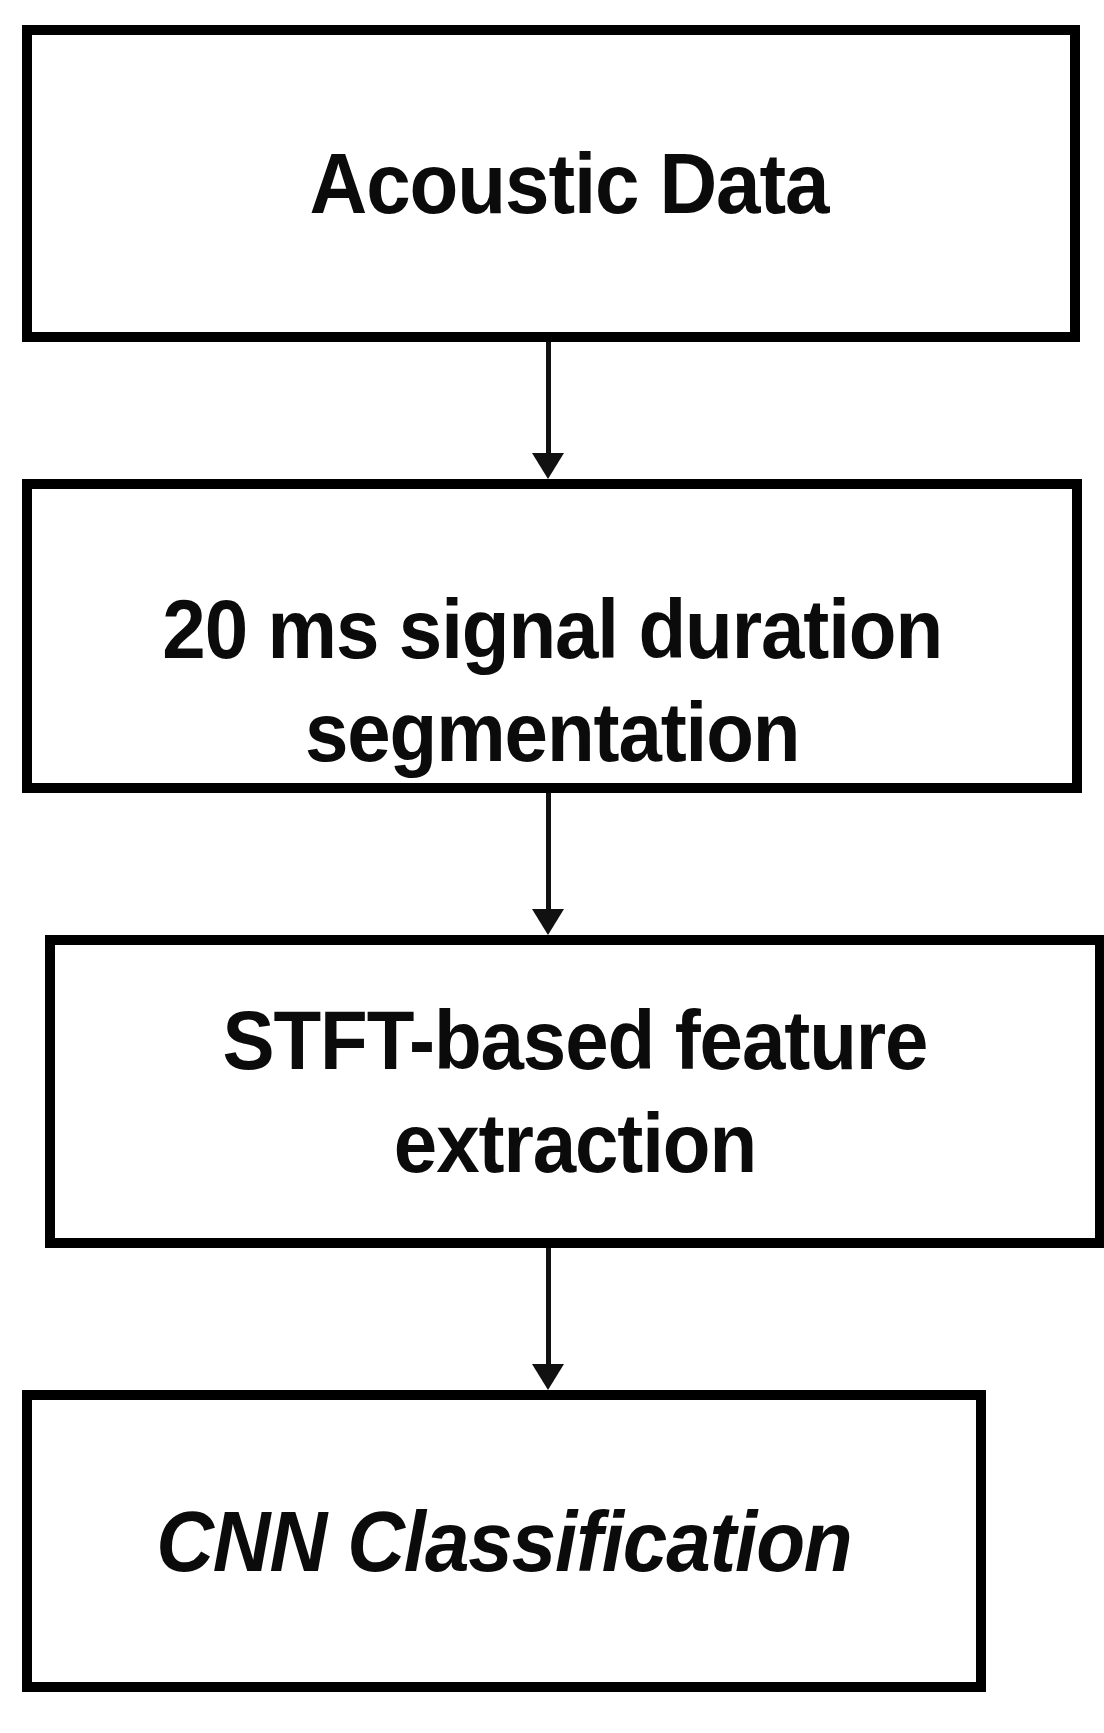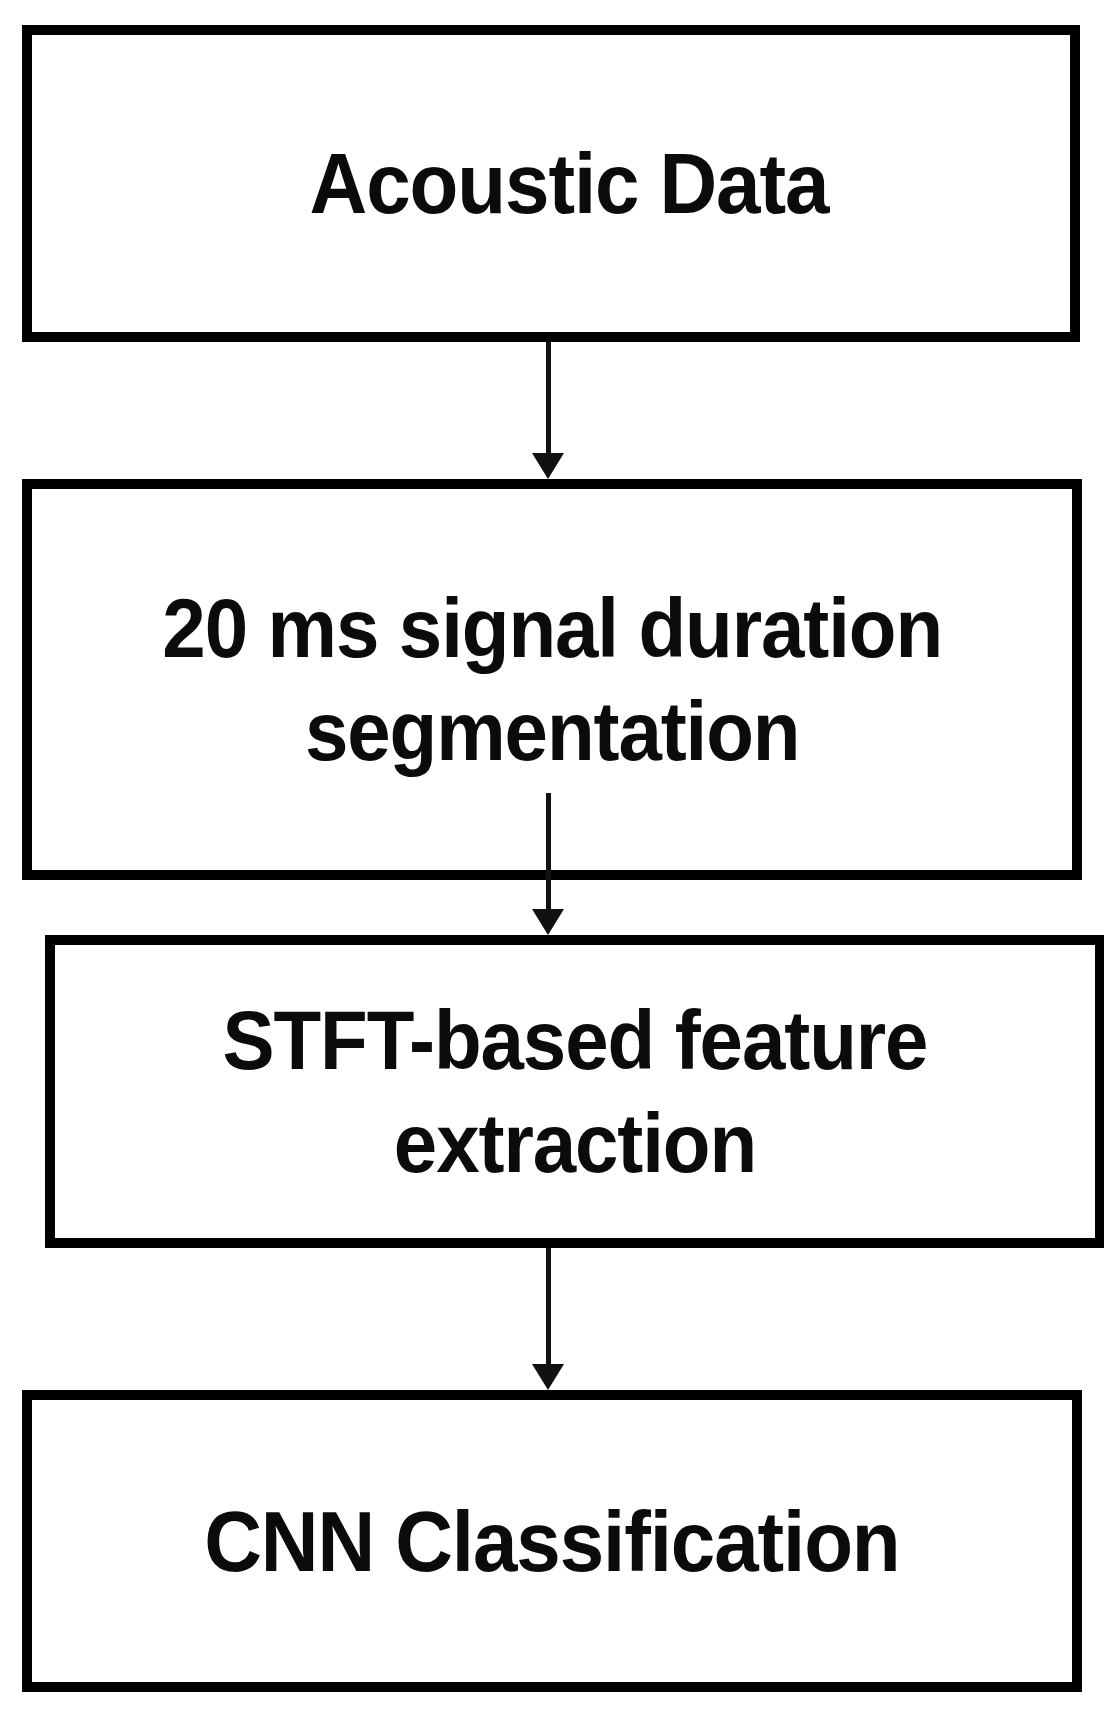--- a/index.html
+++ b/index.html
@@ -74,37 +74,37 @@
 
   <div class="node" style="left:22px; top:25px; width:1058px; height:317px;padding-left:36px;">
     <div class="node-label">Acoustic Data</div>
   </div>
 
   <div class="connector" style="left:548px; top:342px; height:137px;">
     <div class="shaft" style="height:112px;"></div>
     <div class="head" style="top:111px;"></div>
   </div>
 
-  <div class="node" style="left:22px; top:479px; width:1060px; height:401px;">
+  <div class="node" style="left:22px; top:479px; width:1060px; height:314px;align-items:flex-end;">
     <div class="node-label two-line">20 ms signal duration
 segmentation</div>
   </div>
 
   <div class="connector" style="left:548px; top:793px; height:142px;">
     <div class="shaft" style="height:117px;"></div>
     <div class="head" style="top:116px;"></div>
   </div>
 
   <div class="node" style="left:22px; top:935px; width:1060px; height:313px;margin-left:23px;">
     <div class="node-label two-line">STFT-based feature
 extraction</div>
   </div>
 
   <div class="connector" style="left:548px; top:1248px; height:142px;">
     <div class="shaft" style="height:117px;"></div>
     <div class="head" style="top:116px;"></div>
   </div>
 
-  <div class="node" style="left:22px; top:1390px; width:1060px; height:302px;">
+  <div class="node" style="left:22px; top:1390px; width:964px; height:302px;font-style:italic;">
     <div class="node-label">CNN Classification</div>
   </div>
 
 </div>
 
 </body></html>

